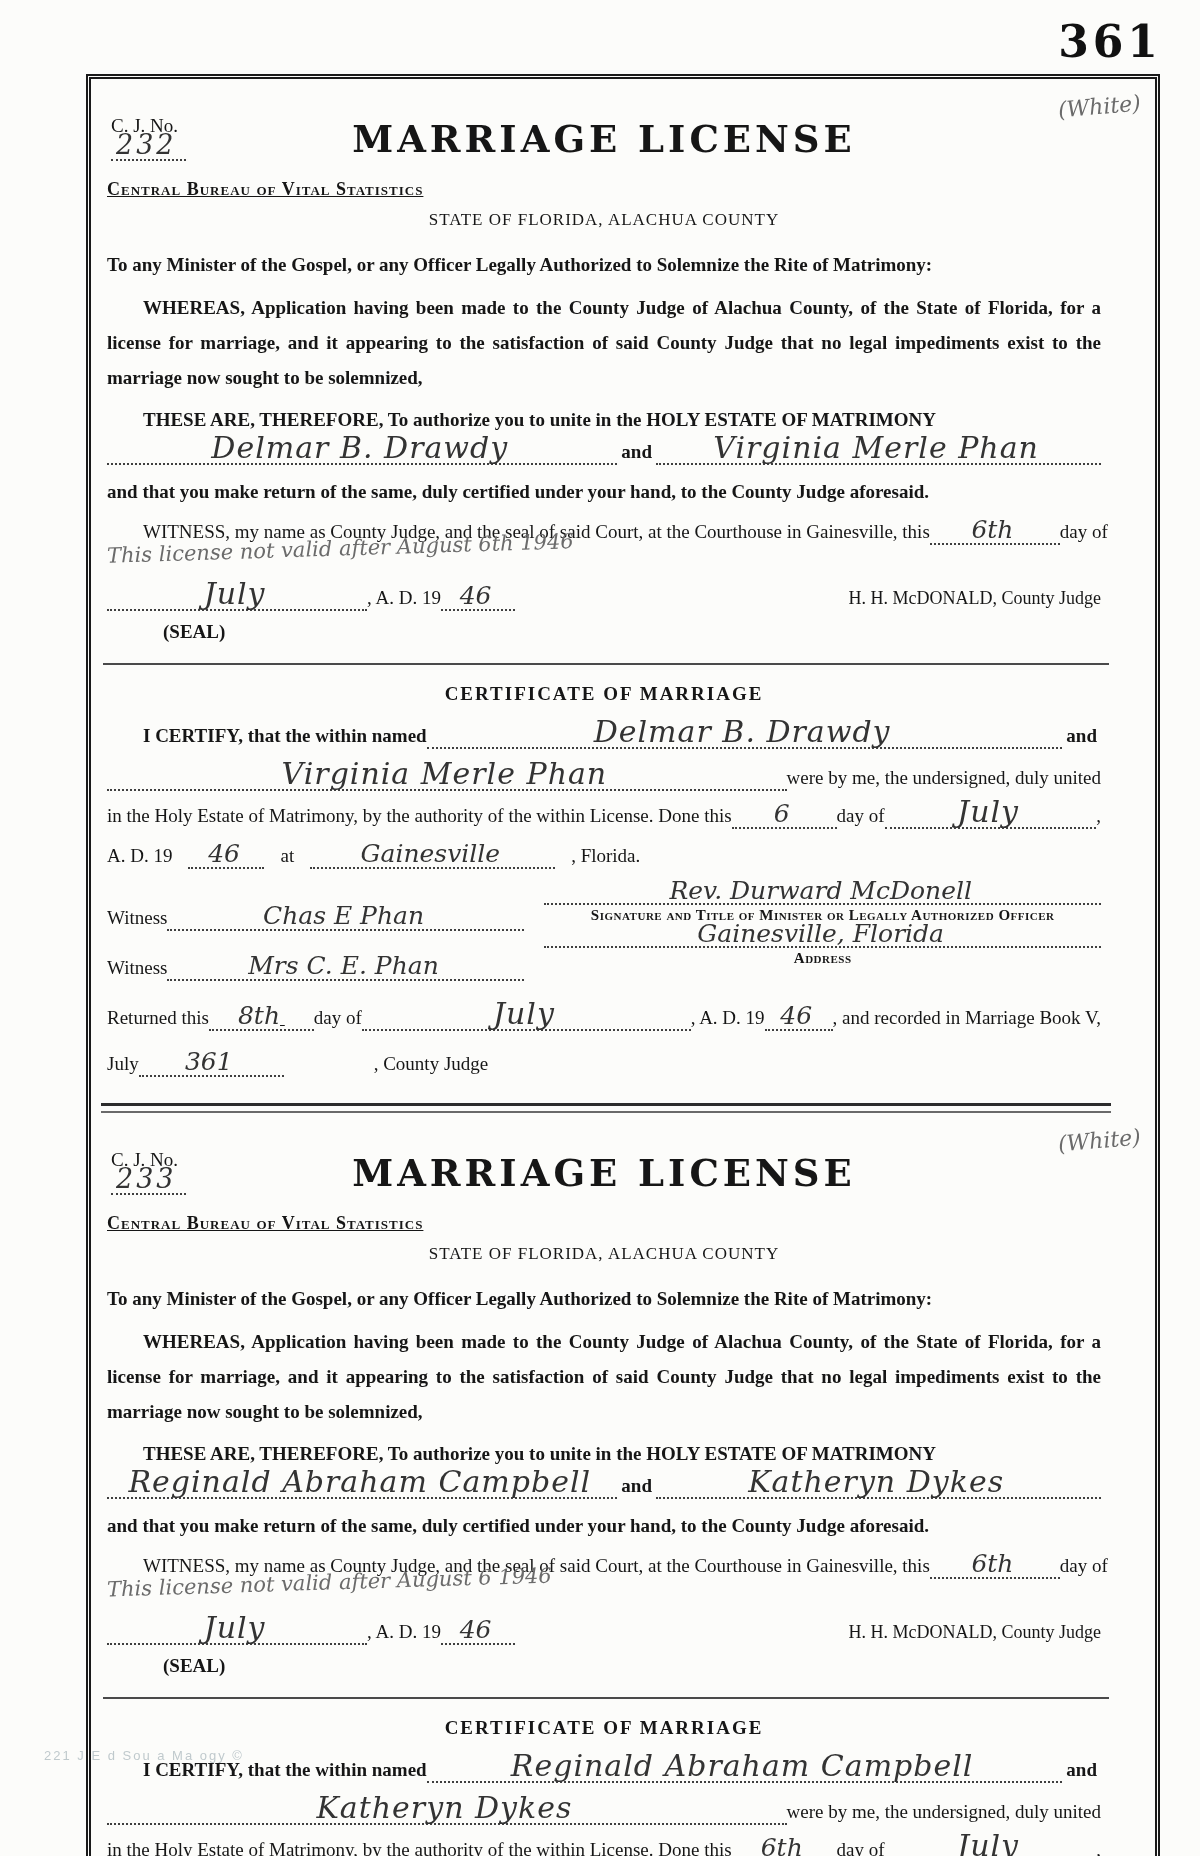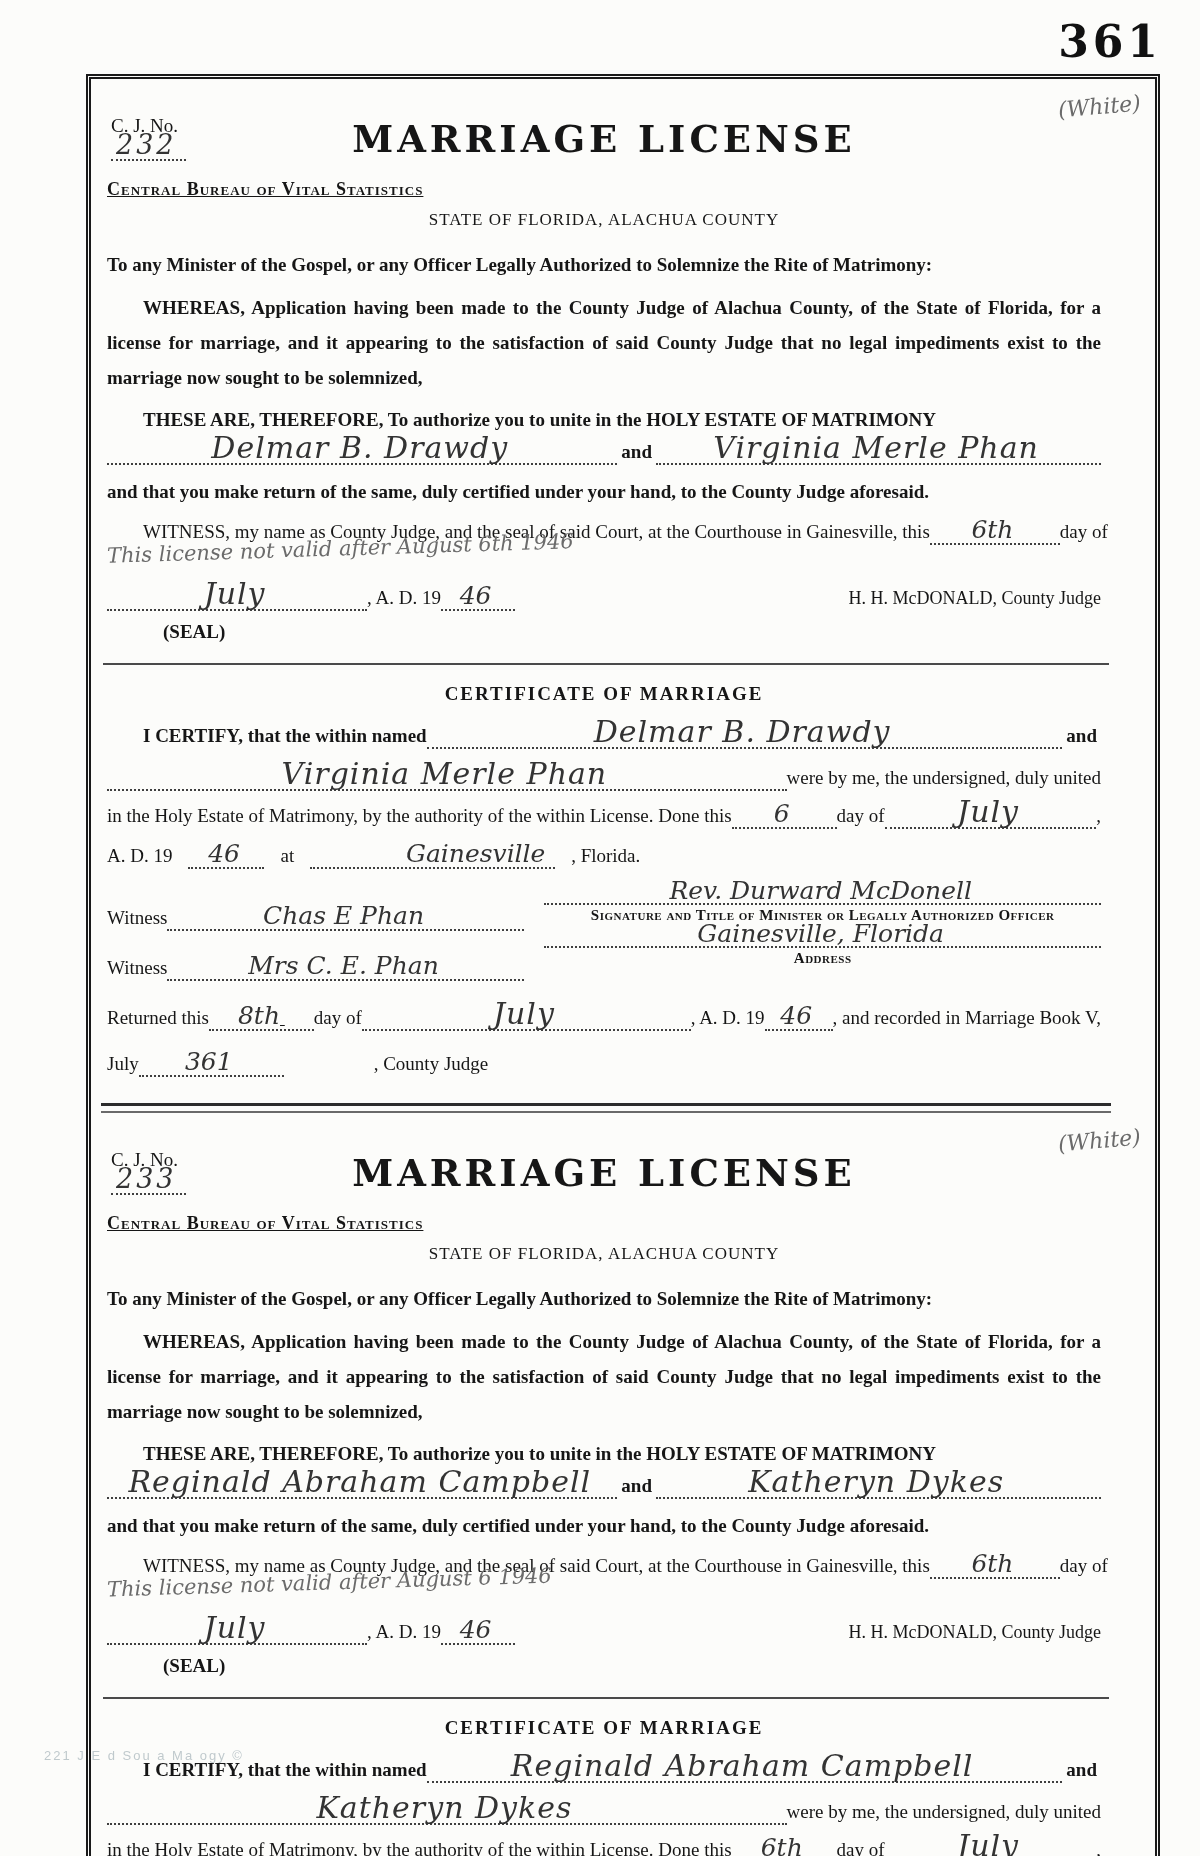--- a/index.html
+++ b/index.html
@@ -77,21 +77,21 @@
   .certify-line{margin-top:20px;}
   .certify-line .lead{text-indent:36px;font-weight:bold;}
   .certify-line .dotfill{flex:1;}
   .bride2-line{margin-top:18px;}
   .bride2-line .dotfill{flex:1;}
   .holy-line{margin-top:14px;}
   .done-day-fill{flex:0 0 95px;}
   .done-month-fill{flex:1;}
   .ad-line{margin-top:16px;gap:16px;}
   .yr2-fill{flex:0 0 66px;}
-  .place-fill{flex:0 0 235px;text-align:right;}
+  .place-fill{flex:0 0 235px;}
   .two-col{display:flex;margin-top:12px;align-items:flex-start;}
   .col-left{flex:0 0 44%;padding-right:20px;box-sizing:border-box;}
   .col-right{flex:1;}
   .witness-row{margin-top:26px;}
   .witness-row .dotfill{flex:1;}
   .sig-stack{margin-top:4px;}
   .sig-stack .dotfill{display:block;}
   .sig-label{
     text-align:center;font-variant:small-caps;font-size:15px;letter-spacing:0.5px;
     font-weight:600;margin-top:2px;

